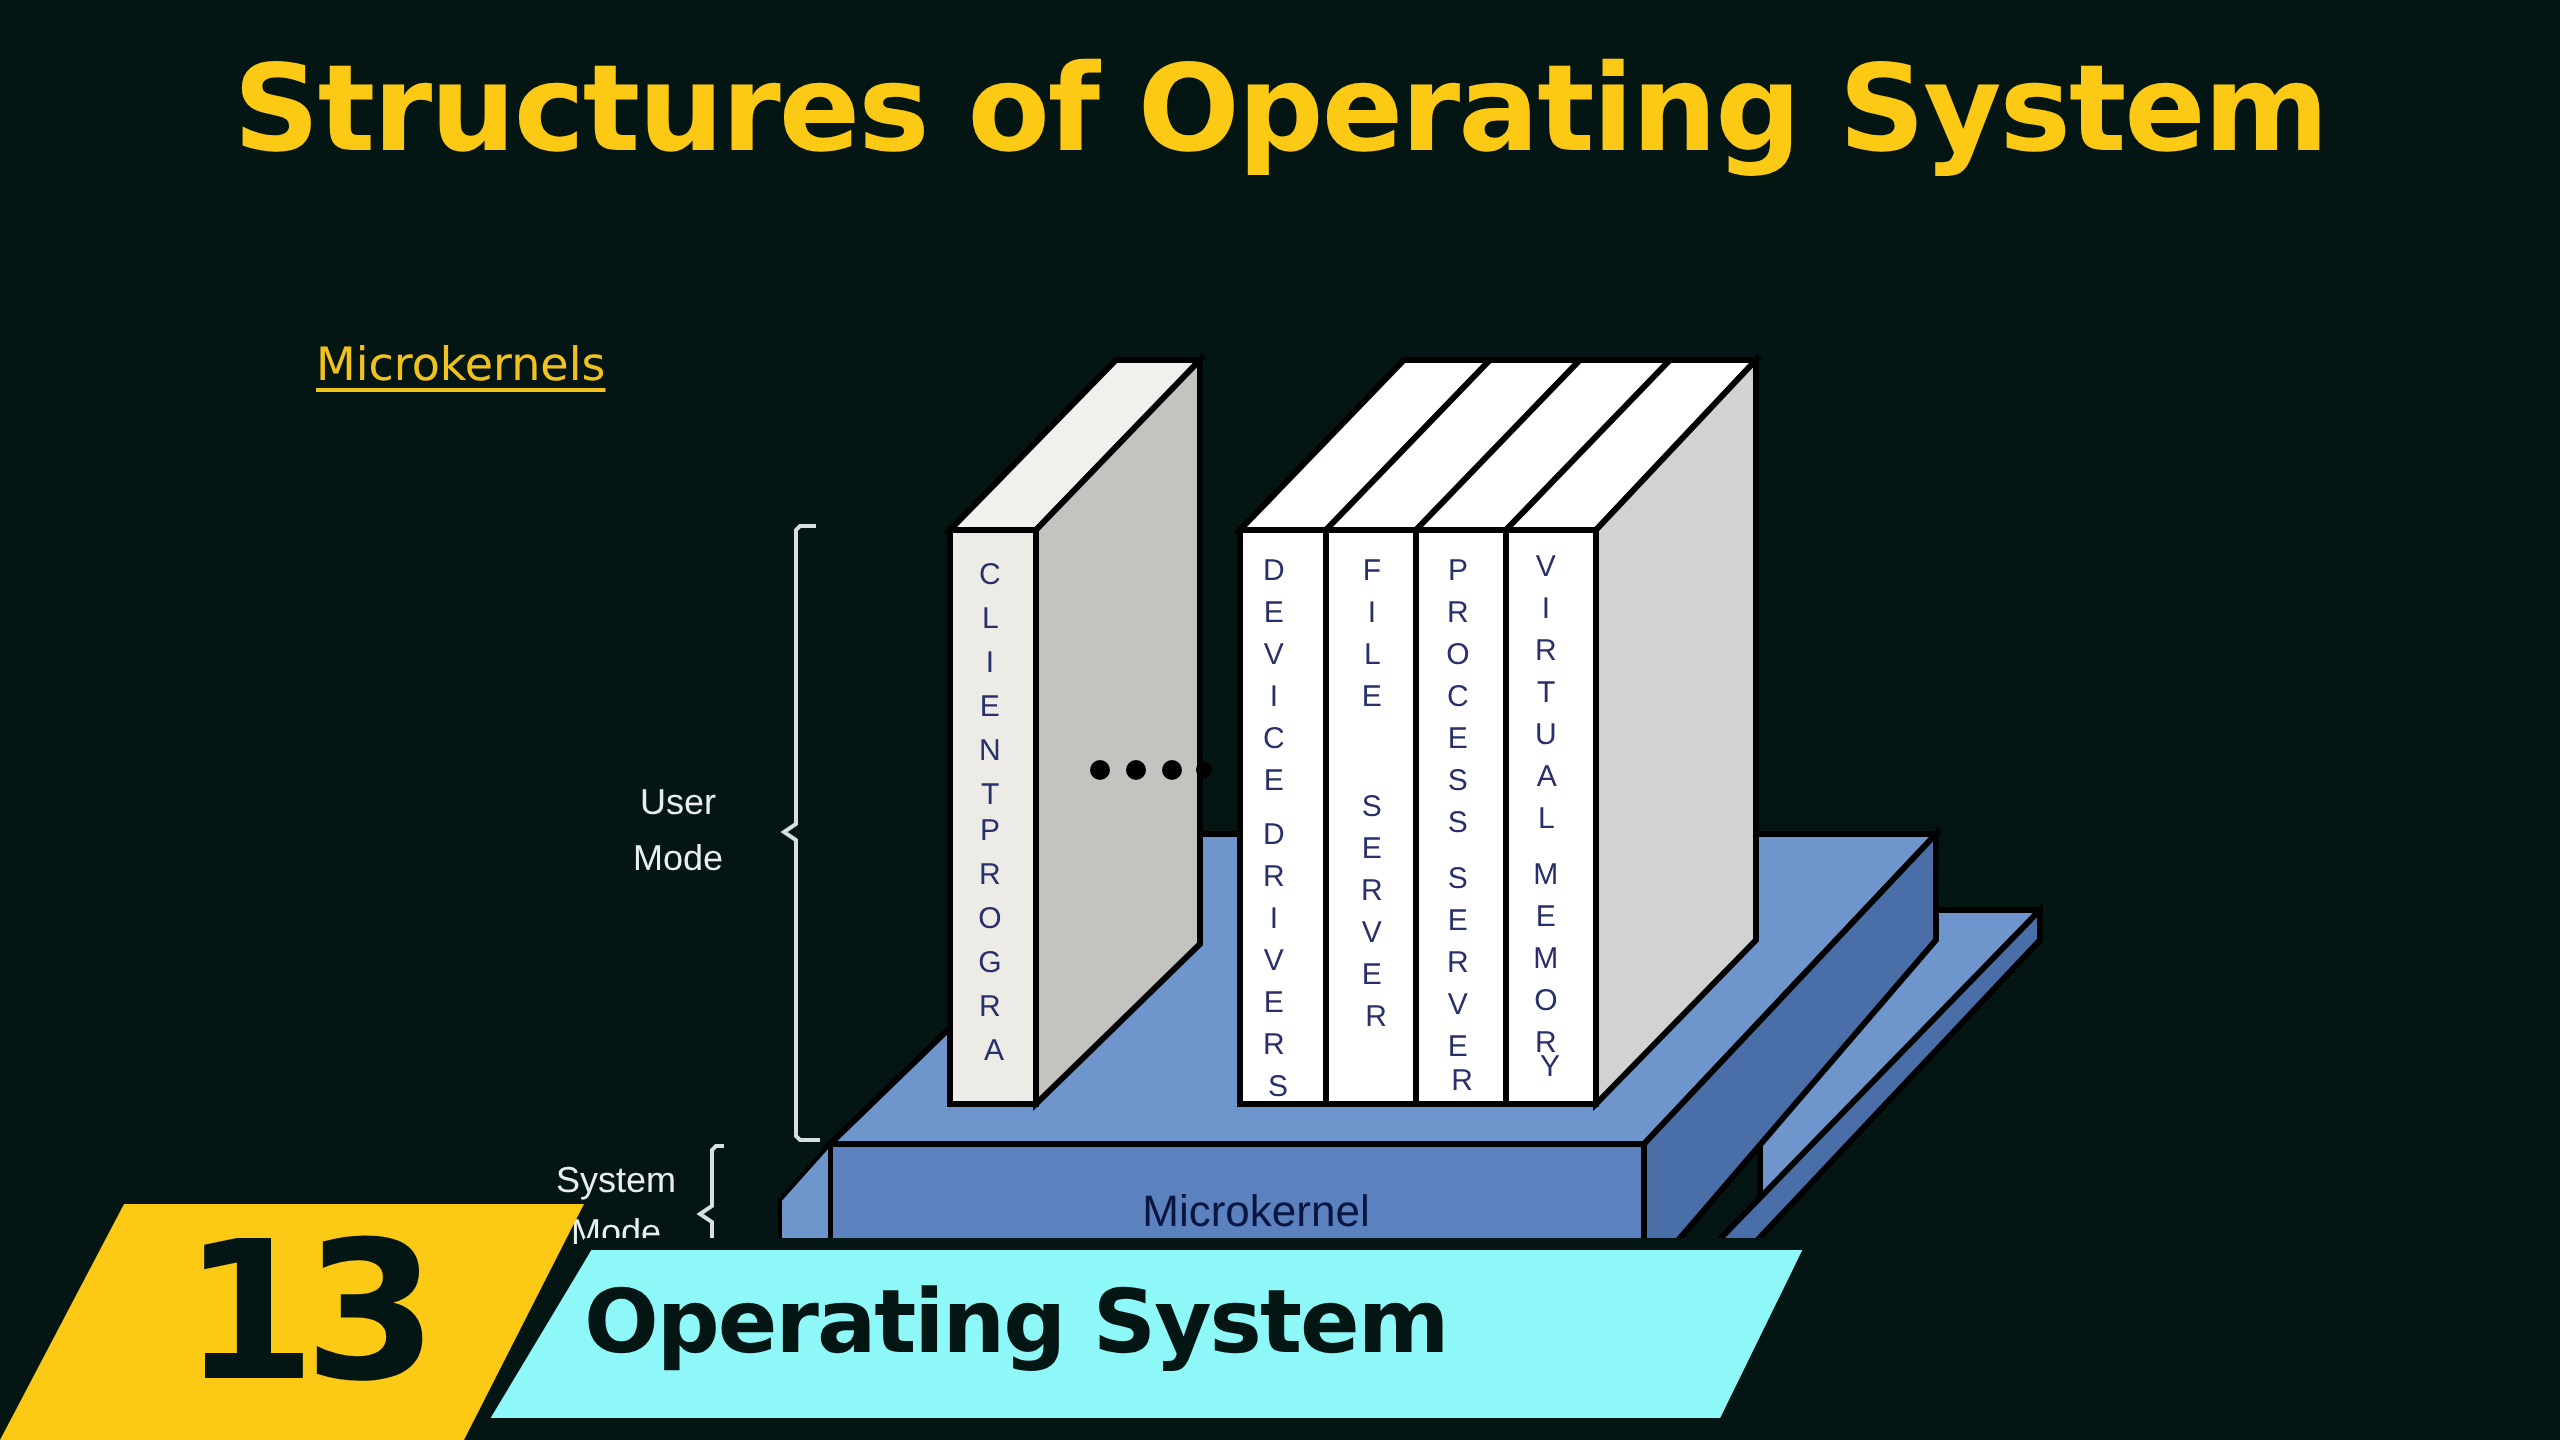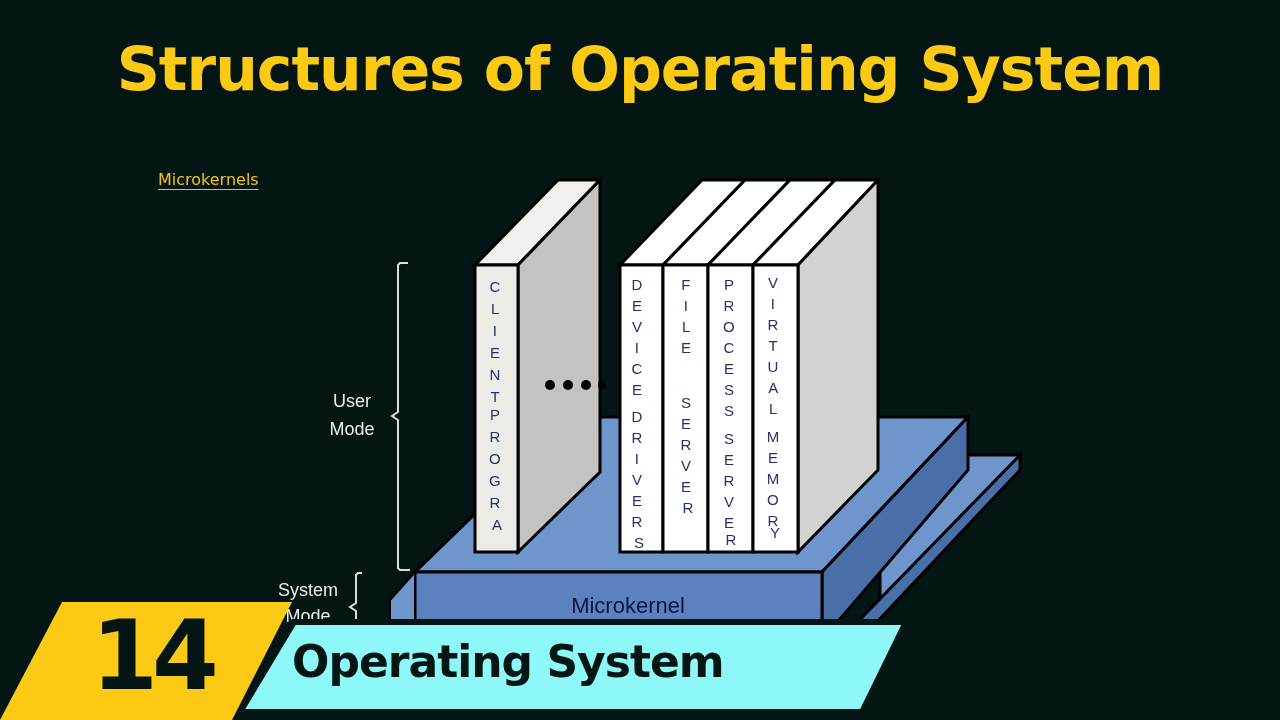--- a/index.html
+++ b/index.html
@@ -3,29 +3,29 @@
 <meta charset="utf-8">
 <style>
   html, body { margin: 0; padding: 0; }
   body {
     width: 1280px; height: 720px; overflow: hidden;
     background: #041614;
     position: relative;
     font-family: "DejaVu Sans", sans-serif;
   }
   .title {
-    position: absolute; left: 0; top: 14px; width: 1280px; height: 110px;
+    position: absolute; left: 0; top: 0; width: 1280px; height: 110px;
     display: flex; align-items: center; justify-content: center;
     color: #fcc915; font-family: "DejaVu Sans", sans-serif; font-weight: bold;
     font-size: 60px; letter-spacing: -1px;
   }
   .subtitle {
     position: absolute; left: 158px; top: 170px;
     color: #f2c21c; font-family: "DejaVu Sans", sans-serif;
-    font-size: 16px; text-decoration: underline; text-underline-offset: 4px;
+    font-size: 23px; text-decoration: underline; text-underline-offset: 4px;
   }
   svg.diagram { position: absolute; left: 0; top: 0; }
   .spine-text {
     font-family: "Liberation Sans", sans-serif; font-size: 15px; fill: #27306a;
   }
   .mode-label {
     position: absolute; color: #e9eeee; font-family: "Liberation Sans", sans-serif;
     font-size: 18px; text-align: center; line-height: 28px;
   }
   .mk-label {
@@ -167,27 +167,27 @@
   </g>
 
   <g fill="none" stroke="#d8e0df" stroke-width="2">
     <path d="M408,263 L400,263 L398,265 L398,412 L392,416 L398,420 L398,568 L400,570 L410,570"></path>
   </g>
   <g fill="none" stroke="#d8e0df" stroke-width="2">
     <path d="M362,573 L358,573 L356,575 L356,603 L350,607 L356,611 L356,630"></path>
   </g>
 </svg>
 
-<div class="mode-label" style="left:309px; top:387px; width:86px;">
+<div class="mode-label" style="left:296px; top:387px; width:86px;">
   <div>User</div>
   <div>Mode</div>
 </div>
 <div class="mode-label" style="left:268px; top:577px; width:80px; line-height:26px;">
   <div>System</div>
   <div>Mode</div>
 </div>
 
 <svg class="num-badge" width="1280" height="720" viewBox="0 0 1280 720">
   <polygon points="62,602 292,602 232,720 0,720" fill="#fcc915"></polygon>
   <polygon points="294,622 906,622 862,712 240,712" fill="#8ef8f8" stroke="#041614" stroke-width="6"></polygon>
 </svg>
-<div class="num-text">14</div>
+<div class="num-text">13</div>
 <div class="series-text">Operating System</div>
 
 </body></html>

